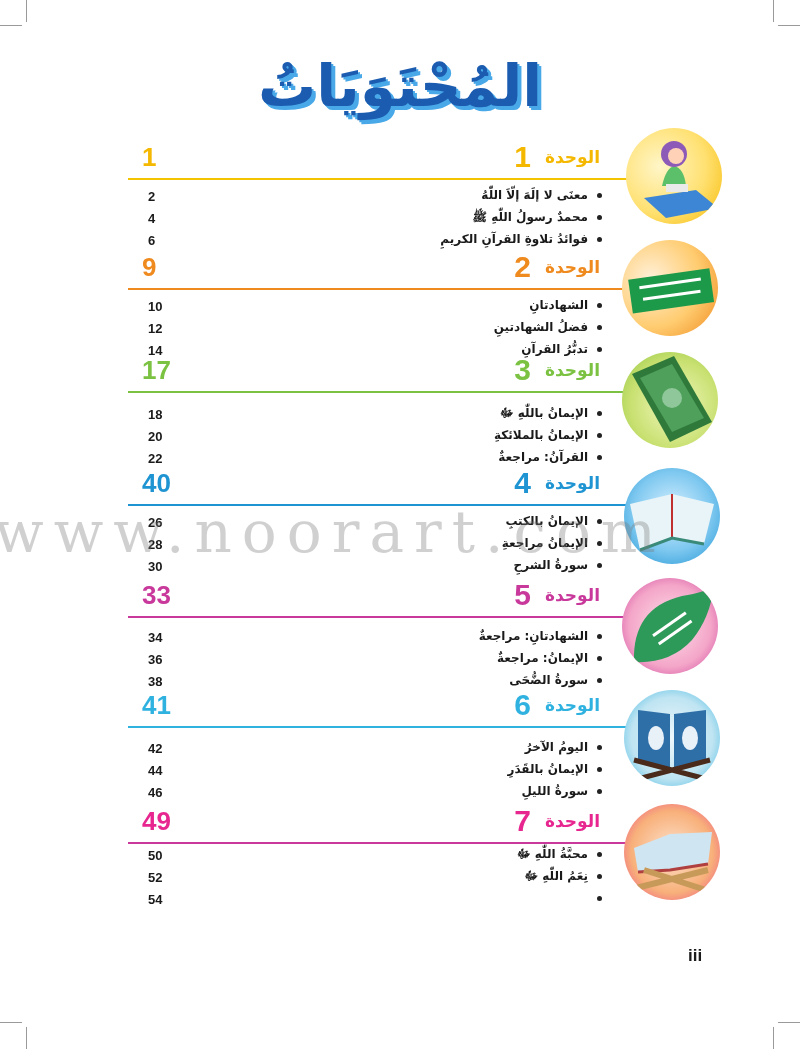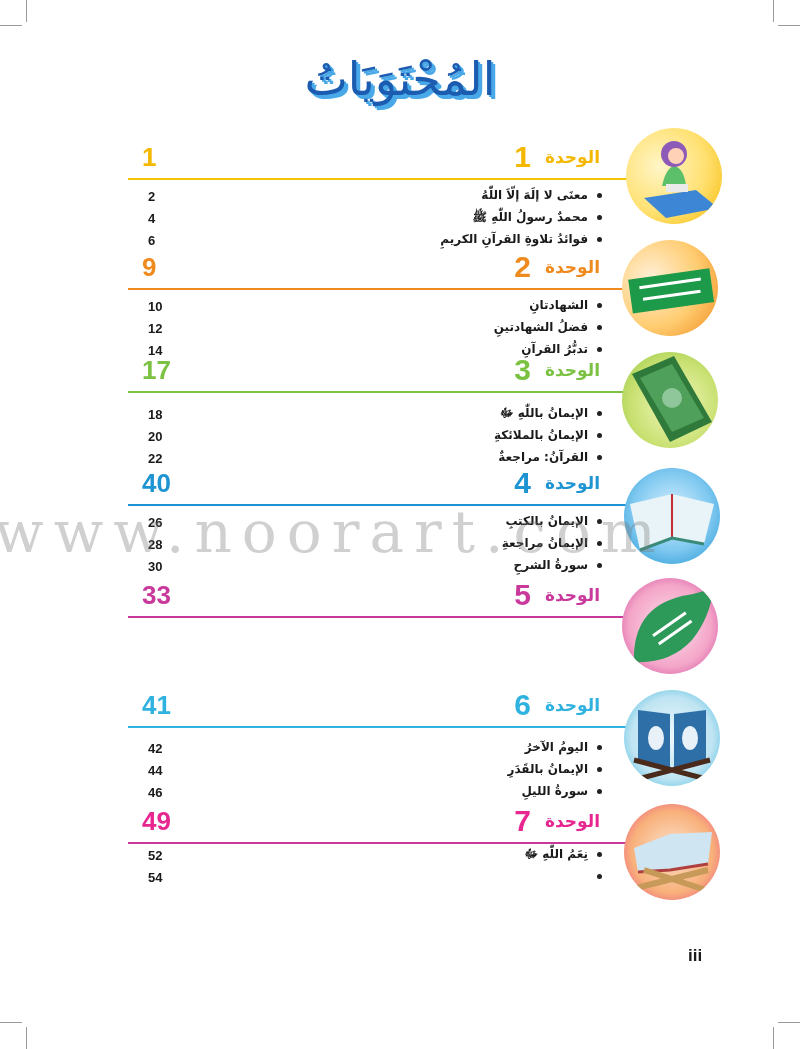--- a/index.html
+++ b/index.html
@@ -1,20 +1,20 @@
 <!DOCTYPE html>
 <html><head>
 <meta charset="utf-8">
 <style>
   html, body { margin:0; padding:0; background:#ffffff; }
   body { width:800px; height:1049px; position:relative; overflow:hidden; font-family:"DejaVu Sans", sans-serif; }
   .crop { position:absolute; background:#9a9a9a; }
   .title {
     position:absolute; left:0; right:0; top:52px; text-align:center;
-    font-family:"DejaVu Sans", sans-serif; font-weight:normal; font-size:46px;
+    font-family:"DejaVu Sans", sans-serif; font-weight:bold; font-size:58px;
     color:#1b5cb0; direction:rtl;
     text-shadow: 4px 4px 0 #48a8e8, 2px 2px 0 #48a8e8;
     letter-spacing:2px;
   }
   .unit { position:absolute; left:128px; width:490px; }
   .unit-header { position:relative; height:40px; }
   .unit-line { position:absolute; left:0; right:-12px; bottom:0; height:2px; }
   .unit-page { position:absolute; left:14px; top:2px; font-family:"Liberation Sans", sans-serif; font-weight:bold; font-size:26px; }
   .unit-right { position:absolute; right:18px; top:0; direction:rtl; display:flex; align-items:center; gap:14px; }
   .unit-word { font-family:"DejaVu Sans", sans-serif; font-weight:bold; font-size:17px; }
@@ -160,20 +160,37 @@
 
 <div class="unit" style="top:578px;">
   <div class="unit-header">
     <span class="unit-page" style="color:#c8399b;text-align:right;">33</span>
     <span class="unit-right">
       <span class="unit-word" style="color:#c8399b;">الوحدة</span>
       <span class="unit-num" style="color:#c8399b;">5</span>
     </span>
     <div class="unit-line" style="background:#c8399b;"></div>
   </div>
+  <div class="items" style="margin-top:10px;">
+    <div class="item">
+        <span class="item-page">34</span>
+        <span class="bullet"></span>
+        <span class="item-text">الشهادتانِ: مراجعةٌ</span>
+      </div>
+    <div class="item">
+        <span class="item-page">36</span>
+        <span class="bullet"></span>
+        <span class="item-text">الإيمانُ: مراجعةٌ</span>
+      </div>
+    <div class="item">
+        <span class="item-page">38</span>
+        <span class="bullet"></span>
+        <span class="item-text">سورةُ الضُّحَى</span>
+      </div>
+  </div>
 </div>
 
 <div class="unit" style="top:688px;">
   <div class="unit-header">
     <span class="unit-page" style="color:#2fb2e0;">41</span>
     <span class="unit-right">
       <span class="unit-word" style="color:#2fb2e0;">الوحدة</span>
       <span class="unit-num" style="color:#2fb2e0;">6</span>
     </span>
     <div class="unit-line" style="background:#2fb2e0;"></div>
@@ -200,20 +217,25 @@
 <div class="unit" style="top:804px;">
   <div class="unit-header">
     <span class="unit-page" style="color:#e8268f;">49</span>
     <span class="unit-right">
       <span class="unit-word" style="color:#e8268f;">الوحدة</span>
       <span class="unit-num" style="color:#e8268f;">7</span>
     </span>
     <div class="unit-line" style="background:#c8399b;"></div>
   </div>
   <div class="items" style="margin-top:2px;">
+    <div class="item">
+        <span class="item-page">50</span>
+        <span class="bullet"></span>
+        <span class="item-text">محبَّةُ اللّٰهِ ﷻ</span>
+      </div>
     <div class="item">
         <span class="item-page">52</span>
         <span class="bullet"></span>
         <span class="item-text">نِعَمُ اللّٰهِ ﷻ</span>
       </div>
     <div class="item">
         <span class="item-page">54</span>
         <span class="bullet"></span>
       </div>
   </div>

